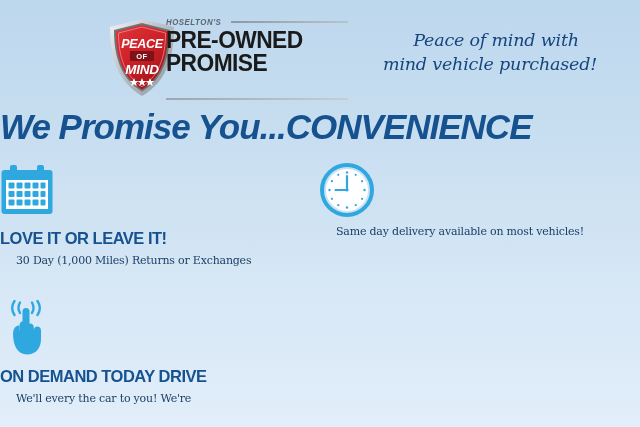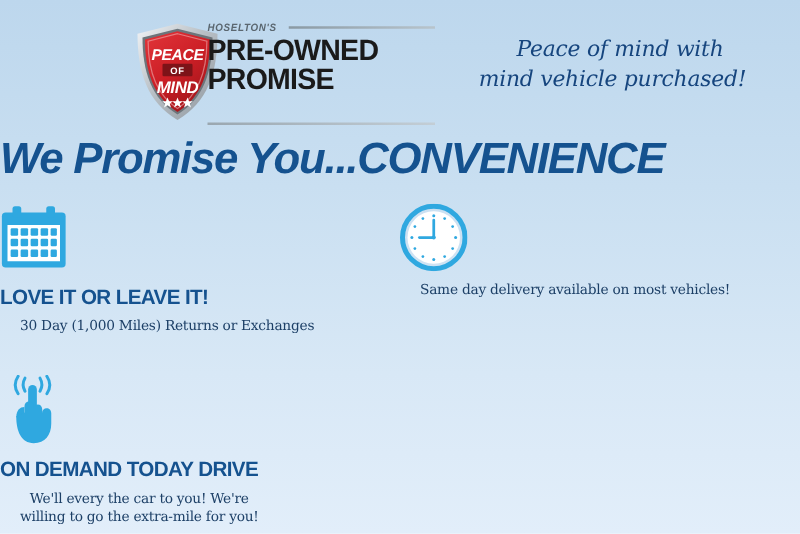--- a/index.html
+++ b/index.html
@@ -319,18 +319,17 @@
           <g fill="#2fa8e0">
             <rect x="22.5" y="8" width="7" height="24" rx="3.5"></rect>
             <path d="M13 34 C13 28 16 25.5 19.5 25.5 L19.5 31 Z"></path>
             <path d="M13 33 C13 45 17 54.5 27 54.5 C36 54.5 41 48 41 39 L41 30.5 C41 28 39.3 26.5 37.3 26.5 C35.3 26.5 33.8 28 33.8 30.3 L33.8 27.5 C33.8 25 32.2 23.5 30.2 23.5 C28.2 23.5 26.8 25 26.8 27.3 L26.8 25 C26.8 22.7 25.2 21.2 23.2 21.2 C21.2 21.2 19.6 22.7 19.6 25 L19.6 30 Z"></path>
           </g>
         </svg>
       </div>
       <div class="cell-title">ON DEMAND TODAY DRIVE</div>
       <div class="cell-desc">
         <span>We'll every the car to you! We're</span>
-        <span>willing to go the extra-mile for you!</span>
       </div>
     </div>
 
   </div>
 </div>
 
 </body></html>

